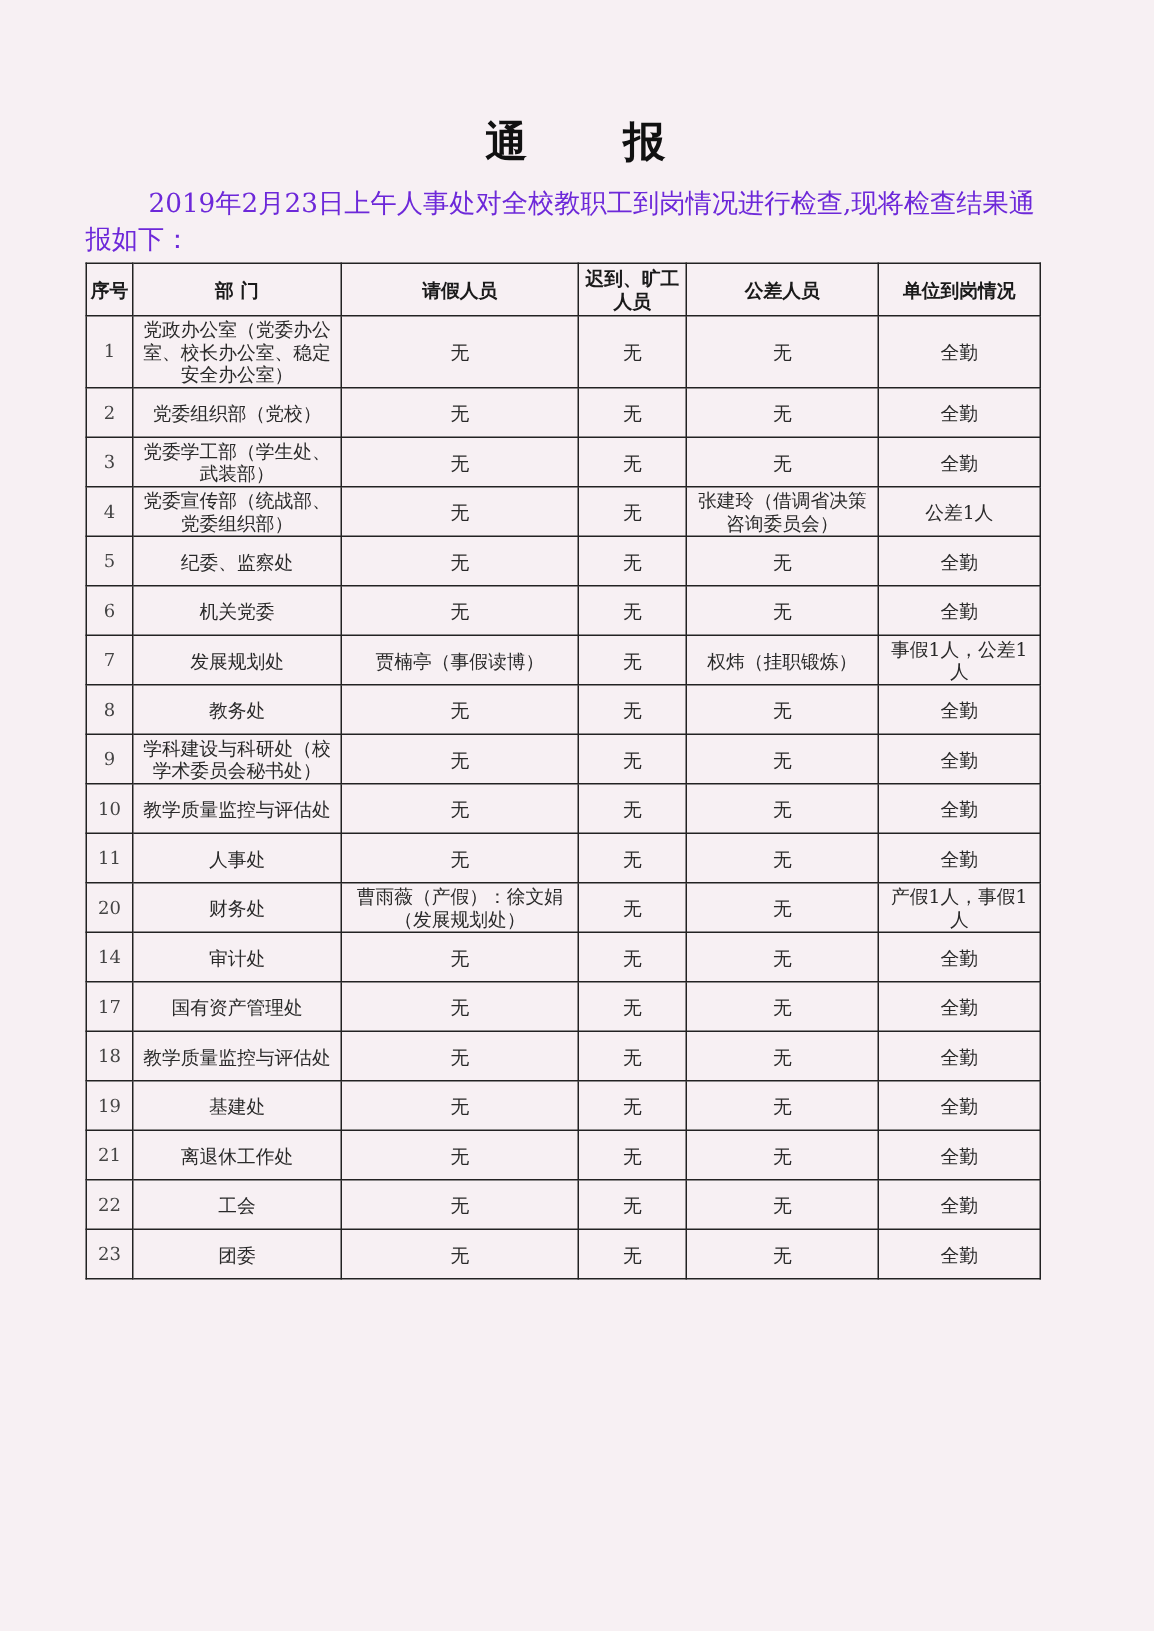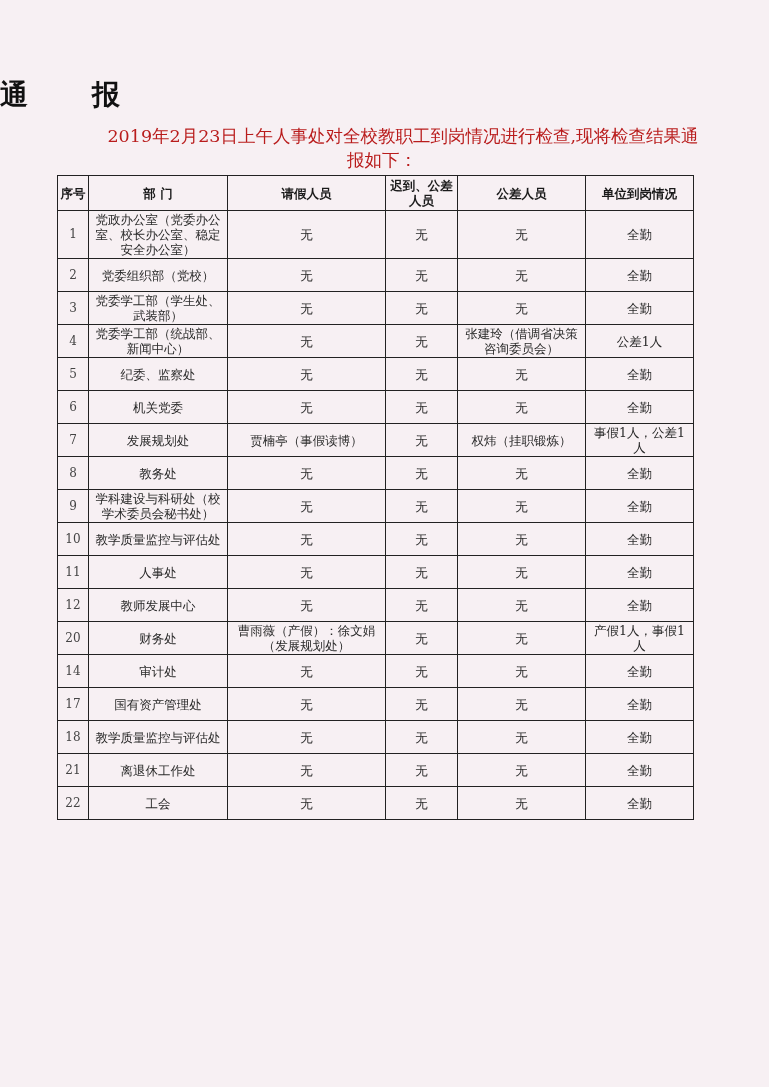--- a/index.html
+++ b/index.html
@@ -5,30 +5,29 @@
   html, body { margin:0; padding:0; }
   body {
     width:769px; height:1087px; overflow:hidden;
     background:#f7f0f3;
     font-family:"DejaVu Serif","Liberation Serif",serif;
     color:#222;
     position:relative;
   }
   .title {
     position:absolute; top:76px; left:0; width:769px;
-    text-align:left; font-size:28px; font-weight:bold;
+    text-align:center; font-size:28px; font-weight:bold;
     letter-spacing:2px; color:#111;
   }
   .title span { display:inline-block; }
   .title .gap { width:62px; }
   .intro {
     position:absolute; left:57px; top:124px; width:650px;
-    font-size:17.5px; line-height:24px; color:#b91c1c;
+    font-size:17.5px; line-height:24px; color:#6d28d9;
     text-indent:42px;
-    text-align:center;
   }
   table.report {
     position:absolute; left:57px; top:175px;
     border-collapse:collapse;
     table-layout:fixed;
     width:636px;
     font-size:12.5px;
     color:#2a2a2a;
   }
   table.report th, table.report td {
@@ -59,21 +58,21 @@
     <col style="width:158px">
     <col style="width:72px">
     <col style="width:128px">
     <col style="width:108px">
   </colgroup>
   <thead>
     <tr>
       <th>序号</th>
       <th>部 门</th>
       <th>请假人员</th>
-      <th>迟到、公差人员</th>
+      <th>迟到、旷工人员</th>
       <th>公差人员</th>
       <th>单位到岗情况</th>
     </tr>
   </thead>
   <tbody id="rows">
       <tr class="h49">
         <td class="num">1</td>
         <td class="dept">党政办公室（党委办公室、校长办公室、稳定安全办公室）</td>
         <td>无</td>
         <td>无</td>
@@ -91,21 +90,21 @@
       <tr class="h34">
         <td class="num">3</td>
         <td class="dept">党委学工部（学生处、武装部）</td>
         <td>无</td>
         <td>无</td>
         <td>无</td>
         <td>全勤</td>
       </tr>
       <tr class="h34">
         <td class="num">4</td>
-        <td class="dept">党委学工部（统战部、新闻中心）</td>
+        <td class="dept">党委宣传部（统战部、党委组织部）</td>
         <td>无</td>
         <td>无</td>
         <td>张建玲（借调省决策咨询委员会）</td>
         <td>公差1人</td>
       </tr>
       <tr class="h34">
         <td class="num">5</td>
         <td class="dept">纪委、监察处</td>
         <td>无</td>
         <td>无</td>
@@ -154,28 +153,20 @@
       </tr>
       <tr class="h34">
         <td class="num">11</td>
         <td class="dept">人事处</td>
         <td>无</td>
         <td>无</td>
         <td>无</td>
         <td>全勤</td>
       </tr>
       <tr class="h34">
-        <td class="num">12</td>
-        <td class="dept">教师发展中心</td>
-        <td>无</td>
-        <td>无</td>
-        <td>无</td>
-        <td>全勤</td>
-      </tr>
-      <tr class="h34">
         <td class="num">20</td>
         <td class="dept">财务处</td>
         <td>曹雨薇（产假）：徐文娟（发展规划处）</td>
         <td>无</td>
         <td>无</td>
         <td>产假1人，事假1人</td>
       </tr>
       <tr class="h34">
         <td class="num">14</td>
         <td class="dept">审计处</td>
@@ -194,29 +185,45 @@
       </tr>
       <tr class="h34">
         <td class="num">18</td>
         <td class="dept">教学质量监控与评估处</td>
         <td>无</td>
         <td>无</td>
         <td>无</td>
         <td>全勤</td>
       </tr>
       <tr class="h34">
+        <td class="num">19</td>
+        <td class="dept">基建处</td>
+        <td>无</td>
+        <td>无</td>
+        <td>无</td>
+        <td>全勤</td>
+      </tr>
+      <tr class="h34">
         <td class="num">21</td>
         <td class="dept">离退休工作处</td>
         <td>无</td>
         <td>无</td>
         <td>无</td>
         <td>全勤</td>
       </tr>
       <tr class="h34">
         <td class="num">22</td>
         <td class="dept">工会</td>
         <td>无</td>
         <td>无</td>
         <td>无</td>
         <td>全勤</td>
       </tr>
+      <tr class="h34">
+        <td class="num">23</td>
+        <td class="dept">团委</td>
+        <td>无</td>
+        <td>无</td>
+        <td>无</td>
+        <td>全勤</td>
+      </tr>
     </tbody>
 </table>
 
 </body></html>

